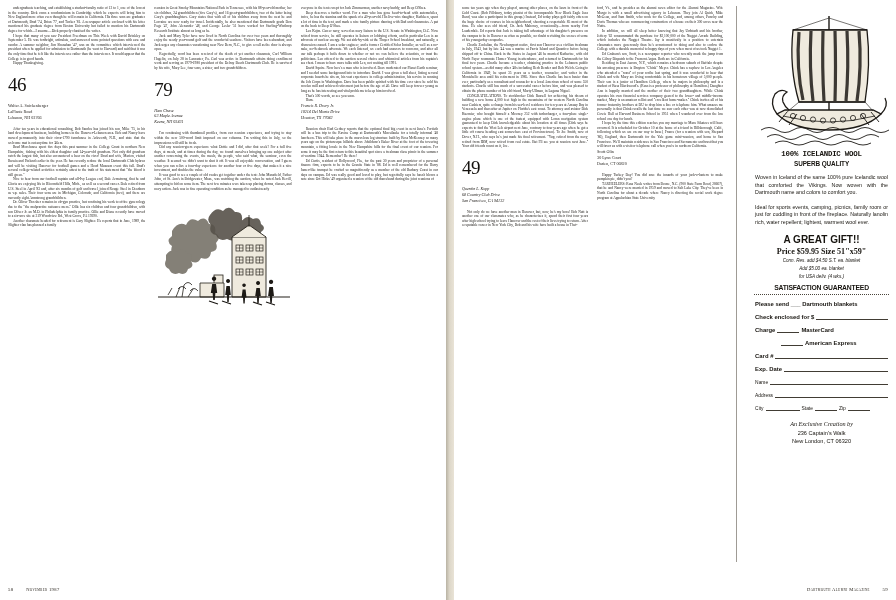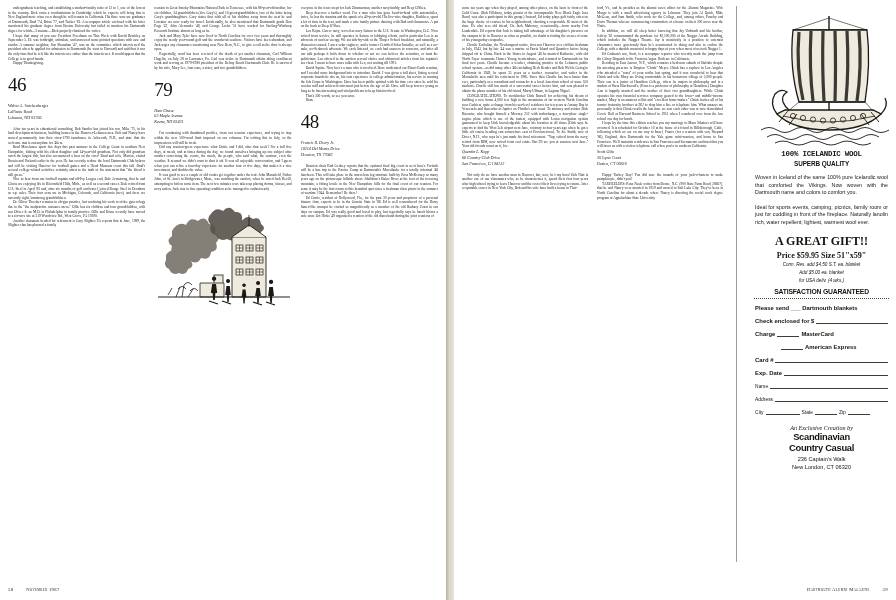--- a/index.html
+++ b/index.html
@@ -78,21 +78,21 @@
   }
   .ad .ship{width:152px;height:142px;}
   .ad h2{font-size:7.4px;margin:2px 0 0 0;font-family:Liberation Mono, monospace;font-weight:bold;letter-spacing:-.2px;}
   .ad h3{font-size:6.4px;margin:2px 0 0 0;font-family:"Liberation Sans",sans-serif;font-weight:bold;letter-spacing:-.1px;}
   .ad h1{font-size:8.3px;margin:3px 0 0 0;font-family:"Liberation Sans",sans-serif;font-weight:bold;line-height:1.15;letter-spacing:-.2px;}
   .ad p.body{
     font-size:5.3px;line-height:1.43;text-align:justify;
     margin:7px 2px 0 2px;font-family:"Liberation Sans",sans-serif;
     color:#1a1711;
   }
-  .ad .gift{font-size:12px;font-weight:bold;margin-top:8px;font-family:Liberation Serif, serif;}
+  .ad .gift{font-size:10px;font-weight:bold;margin-top:8px;font-family:Liberation Sans, sans-serif;}
   .ad .price{font-size:8.1px;font-weight:bold;margin-top:2px;font-family:"Liberation Serif",serif;}
   .ad .fine{font-size:4.6px;font-style:italic;margin-top:2px;line-height:1.3;font-family:"Liberation Sans",sans-serif;}
   .ad .guar{font-size:6.8px;font-weight:bold;margin-top:4px;font-family:"Liberation Sans",sans-serif;letter-spacing:-.2px;}
   .ad .dashrule{border-top:1px dotted #4a453c;margin:3px 1px;}
   .form{text-align:left;margin:0 2px;font-family:"Liberation Sans",sans-serif;}
   .form .row{
     font-size:5.9px;font-weight:bold;margin-top:6px;
     display:flex;align-items:flex-end;gap:2px;color:#16130e;
   }
   .form .row.sm{font-size:4.9px;font-weight:normal;}
@@ -220,21 +220,20 @@
       </div>
 
       <div class="col">
         <p class="noind">everyone in the tent except for Jack Zimmerman, another navy buddy, and Beep O'Shea.</p>
         <p>Beep deserves a further word. For a man who has gone head-to-head with automobiles, twice, he has the stamina and the spunk of a 40-year-old. His live-wire daughter, Kathleen, spent a lot of time in the tent, and made a nice family picture dancing with Dad and classmates. A pat on the back to Beep O'Shea.</p>
         <p>Len Kojm. Career navy, served as navy liaison to the U.S. Senate in Washington, D.C. Now retired from service, he still operates in liaison or lobbying efforts, and in particular Len is an advocate of nuclear energy. We sat side-by-side at the Thayer School breakfast, and naturally, a discussion ensued. I am a solar engineer, and a former Certified Solar Installer, as well as a no-nuke, no-Seabrook advocate. We each listened, we each had answers to concerns, and after all our talk perhaps it boils down to whether or not we can believe the scientists, or trust the politicians. Len offered to the auction several choice and whimsical articles from his captain's sea chest. I mean to have more talks with Len, not waiting till 1991.</p>
         <p>David Squire. Now here's a man who is involved. Dave moderated our Planet Earth seminar, and I needed some background info to introduce David. I was given a full sheet, listing several corporate boards he sits on, his vast experience in college administration, his service in running the Job Corps in Washington. Dave has been public spirited with his time ever since he sold his woolen mill and achieved retirement just before the age of 40. Dave will keep forever young as long as he has interesting and vital problems to keep him involved.</p>
         <p>That's 500 words, so see you soon.</p>
         <p>Ham.</p>
 
-        <div class="classnum">48</div>
         <div class="secretary" style="white-space:pre-line;font-style:italic">Francis R. Drury Jr.
 10214 Del Monte Drive
 Houston, TX 77042</div>
 
         <p>Reunion chair Bud Gedney reports that the optional final big event in next June's Fortieth will be a bus trip to the Ravine Camp at Dartmouth's Moosilauke for a totally informal '48 luncheon. This will take place in the marvelous log structure built by Ross McKenney so many years ago on the picturesque hillside above Jobildunc's Baker River at the foot of the towering mountain, a fitting locale in the New Hampshire hills for the final event of our reunion. For some it may be the first return to this beautiful spot since a freshman class picnic in the summer of wartime 1944. Remember? Be there!</p>
         <p>Ed Curtis, resident of Hollywood, Fla., for the past 30 years and proprietor of a personal finance firm, expects to be in the Granite State in '88. Ed is well remembered for the Harry James-like trumpet he crafted so magnificently as a member of the old Barbary Coast in our days on campus. Ed was really good and loved to play, but regretfully says he hasn't blown a note since Ort Hicks '49 organized a reunion of the old danceband during the joint reunions of</p>
       </div>
 
     </div>
 
@@ -247,20 +246,21 @@
   <div class="gutter"></div>
 
   <div class="page page-right">
     <div class="cols">
 
       <div class="col">
         <p class="noind">some ten years ago when they played, among other places, on the lawn in front of the Gold Coast. (Bob Pillsbury, today pianist of the incomparable New Black Eagle Jazz Band, was also a participant in this group.) Instead, Ed today plays golf fairly often on the huge choice of courses in his neighborhood, shooting a respectable 85 most of the time. He also sees old friend, Dr. Jack Mahoney, occasionally—from nearby Fort Lauderdale. Ed reports that Jack is taking full advantage of his daughter's presence on the campus to be in Hanover as often as possible, no doubt revisiting the scenes of some of his youngerday escapades.</p>
         <p>Charlie Zoolalian, the Newburyport native, first saw Hanover as a civilian freshman in July, 1943, but by late '44 was a marine at Parris Island and Quantico before being shipped off to China. Back in the States in August '46 he married Katherine, with old North Fayer roommate Homer Young in attendance, and returned to Dartmouth for his final two years. Charlie became a teacher, obtaining practice in the Lebanon public school system—as did many other '48s including Herb Bender and Bob Welch. Going to California in 1949, he spent 35 years as a teacher, counselor, and writer in the Montebello area until his retirement in 1985. Since then Charlie has been busier than ever, particularly as a consultant and counselor to a local American school of some 550 students. Charlie still has much of a successful career before him, and was pleased to obtain the phone number of his old friend, Marty Ullman, in Laguna Niguel.</p>
         <p>CONGRATULATIONS. To stockbroker Dick Russell for achieving his dream of building a new home 4,000 feet high in the mountains of far western North Carolina near Cashiers, quite a change from his sea-level residence for ten years at Amuay Bay in Venezuela and thereafter at Jupiter on Florida's east coast. To attorney and aviator Dirk Kuzmier, who bought himself a Mooney 252 with turbocharger, a four-place single-engine plane which is one of the fastest, equipped with Loran navigation system guaranteed to keep Dirk knowledgeable about his location at all times (Dirk says he expects to find the West Leb airport next June, contrary to four years ago when he got a little off course heading east somewhere east of Provincetown). To Joe Smith, now of Dover, N.H., who says he's just made his final retirement. "Yup, retired from the navy, retired from IBM, now retired from real estate. But I'll see you at reunion next June." Your old friends count on it, Joe.</p>
 
+        <div class="classnum">49</div>
         <div class="secretary" style="white-space:pre-line;font-style:italic">Quentin L. Kopp
 68 Country Club Drive
 San Francisco, CA 94132</div>
 
         <p>Not only do we have another man in Hanover, but, now, he's my boss! Bob Nutt is another one of our classmates who, as he characterizes it, spend their first four years after high school trying to leave Hanover and the rest of their lives trying to return. After a reputable career in New York City, Bob and his wife have built a house in Thet-</p>
       </div>
 
       <div class="col">
         <p class="noind">ford, Vt., and he presides as the alumni news editor for the Alumni Magazine. Wife Margo is with a small advertising agency in Lebanon. They join Al Quirk, Mike McGean, and Sam Smith, who work for the College, and, among others, Punchy and Doris Thomas who are commencing construction of a house on their 300 acres near the Nutts.</p>
         <p>In addition, we will all sleep better knowing that Jay Urdstadt and his brother, Jeffery '62 consummated the purchase for $2,100,000 of the Nugget Arcade Building, which includes the Nugget Theatre. Jay is manifestly in a position to entertain classmates more generously than he's accustomed to doing and also to endow the College with a durable memorial to happy days of yore when most of us took Nugget 1.</p>
@@ -389,22 +389,20 @@
             <span>City</span>
             <span class="line m"></span>
             <span>State</span>
             <span class="line s"></span>
             <span>Zip</span>
             <span class="line s"></span>
           </div>
         </div>
 
         <div class="excl">An Exclusive Creation by</div>
-        <div class="brand" style="white-space:pre-line">Scandinavian
-Country Casual</div>
         <div class="addr">236 Captain's Walk</div>
         <div class="addr" style="margin-top:0">New London, CT 06320</div>
       </div>
 
     </div>
 
     <div class="footer-right">
       <span>Dartmouth Alumni Magazine</span>
       <span class="pg">59</span>
     </div>

